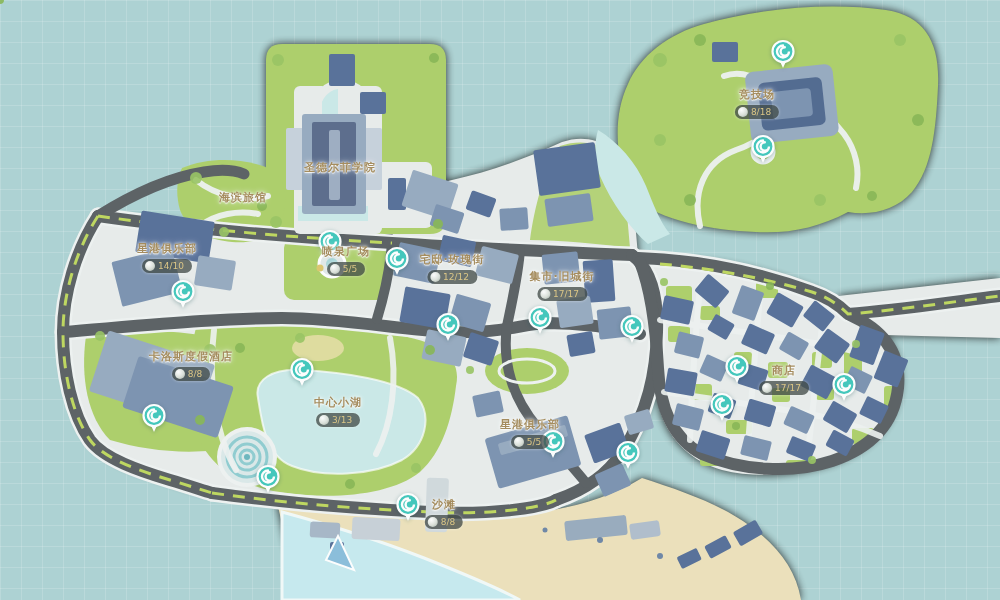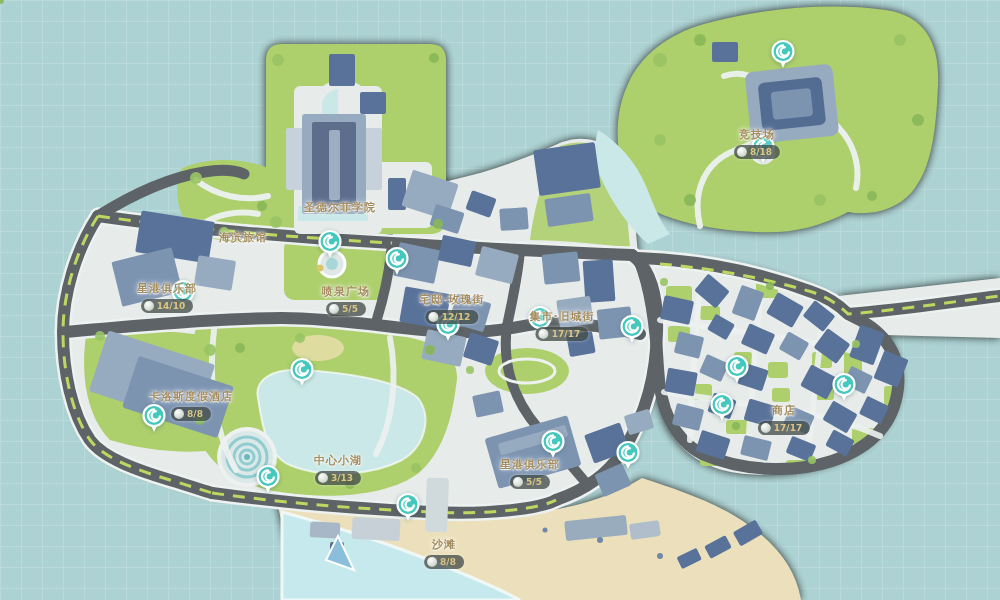--- a/index.html
+++ b/index.html
@@ -41,40 +41,40 @@
     position:absolute;width:26px;height:31px;
     transform:translate(-50%,-58%);
     pointer-events:auto;cursor:pointer;
     filter:drop-shadow(0 1px 2px rgba(0,60,60,.35));
   }
   .marker svg{display:block;}
 
   
   .map-label{
     position:absolute;transform:translate(-50%,-50%);
-    text-align:center;pointer-events:none;white-space:nowrap;margin-top:40px;
+    text-align:center;pointer-events:none;white-space:nowrap;
   }
   .label-text{
     font-size:11px;font-weight:bold;letter-spacing:1px;
     color:var(--label_gold,#9c7f4a);
     text-shadow:0 0 3px rgba(255,255,255,.95),0 0 6px rgba(255,255,255,.8),0 1px 1px rgba(255,255,255,.9);
   }
   .label-badge{
     display:inline-flex;align-items:center;gap:3px;
     background:rgba(47,57,52,.78);
     border-radius:9px;padding:1px 8px 1px 3px;margin-top:2px;
     box-shadow:0 0 3px rgba(255,255,255,.5);
   }
   .badge-icon{
     width:10px;height:10px;border-radius:50%;
     background:radial-gradient(circle at 35% 30%,#ffffff,#d8ded6 55%,#96a39a);
     flex:0 0 auto;
   }
   .badge-count{
-    font-size:9px;font-weight:bold;color:var(--badge_text,#d9c078);line-height:12px;
+    font-size:9px;font-weight:normal;color:var(--badge_text,#d9c078);line-height:12px;
   }
 </style>
 </head>
 <body>
 
 <div id="map">
 
   <svg id="terrain" width="1000" height="600" viewBox="0 0 1000 600">
     <defs>
       <path id="pCampus" d="M282,44 H430 Q446,44 446,60 V218 Q446,234 430,234 H282 Q266,234 266,218 V60 Q266,44 282,44 Z"></path>
@@ -497,21 +497,21 @@
       <span class="badge-count">17/17</span>
     </div>
   </div>
       <div class="map-label" style="left: 191px; top: 366px;">
     <div class="label-text">卡洛斯度假酒店</div>
     <div class="label-badge">
       <span class="badge-icon"></span>
       <span class="badge-count">8/8</span>
     </div>
   </div>
-      <div class="map-label" style="left: 338px; top: 430px;">
+      <div class="map-label" style="left: 338px; top: 412px;">
     <div class="label-text">中心小湖</div>
     <div class="label-badge">
       <span class="badge-icon"></span>
       <span class="badge-count">3/13</span>
     </div>
   </div>
       <div class="map-label" style="left: 530px; top: 434px;">
     <div class="label-text">星港俱乐部</div>
     <div class="label-badge">
       <span class="badge-icon"></span>

